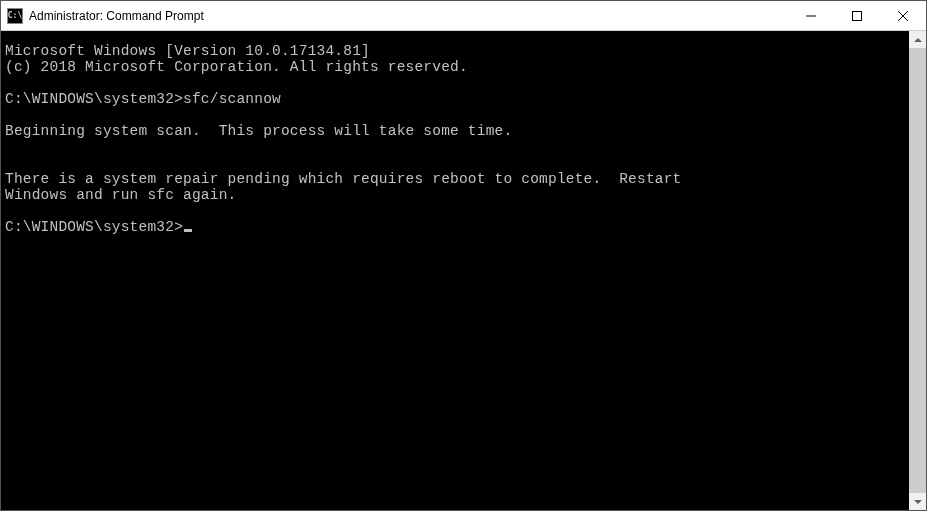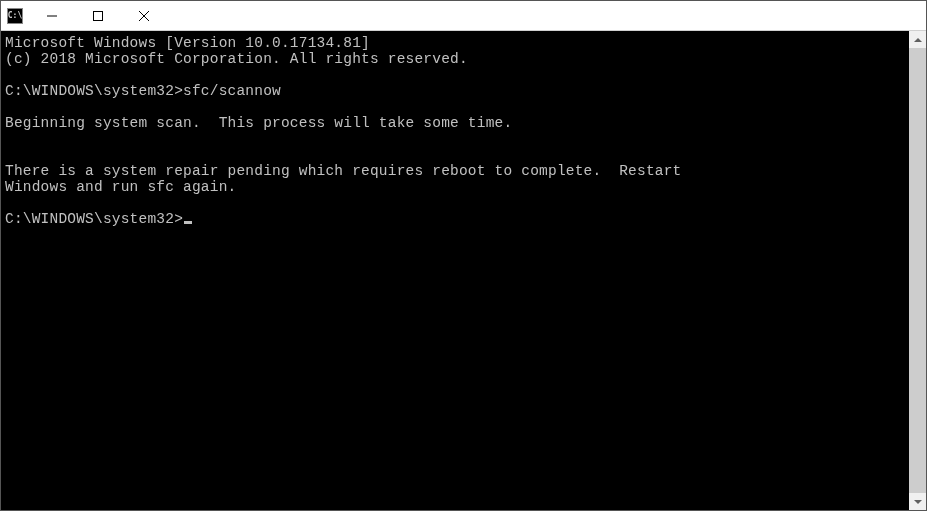--- a/index.html
+++ b/index.html
@@ -57,21 +57,21 @@
       height: calc(100% - 30px);
       background: #000;
     }
     .console {
       flex: 1;
       background: #000;
       color: #c0c0c0;
       font-family: Consolas, "Courier New", monospace;
       font-size: 14.5px;
       line-height: 16px;
-      padding: 4px 4px;
+      padding: 12px 4px;
       white-space: pre;
       overflow: hidden;
       letter-spacing: 0.2px;
     }
     .scrollbar {
       width: 17px;
       background: #f0f0f0;
       display: flex;
       flex-direction: column;
     }
@@ -104,20 +104,21 @@
       background: #c0c0c0;
       vertical-align: -1px;
       margin-left: 1px;
     }
   </style>
 </head>
 <body>
 
 <div class="titlebar">
   <div class="titlebar-icon">C:\</div>
+  <div class="titlebar-text">Administrator: Command Prompt</div>
   <div class="titlebar-buttons">
     <div class="titlebar-btn">
       <svg viewBox="0 0 10 10">
           <line x1="0" y1="5" x2="10" y2="5" stroke="#000" stroke-width="1"></line>
         </svg>
     </div>
     <div class="titlebar-btn">
       <svg viewBox="0 0 10 10">
           <rect x="0.5" y="0.5" width="9" height="9" fill="none" stroke="#000" stroke-width="1"></rect>
         </svg>

